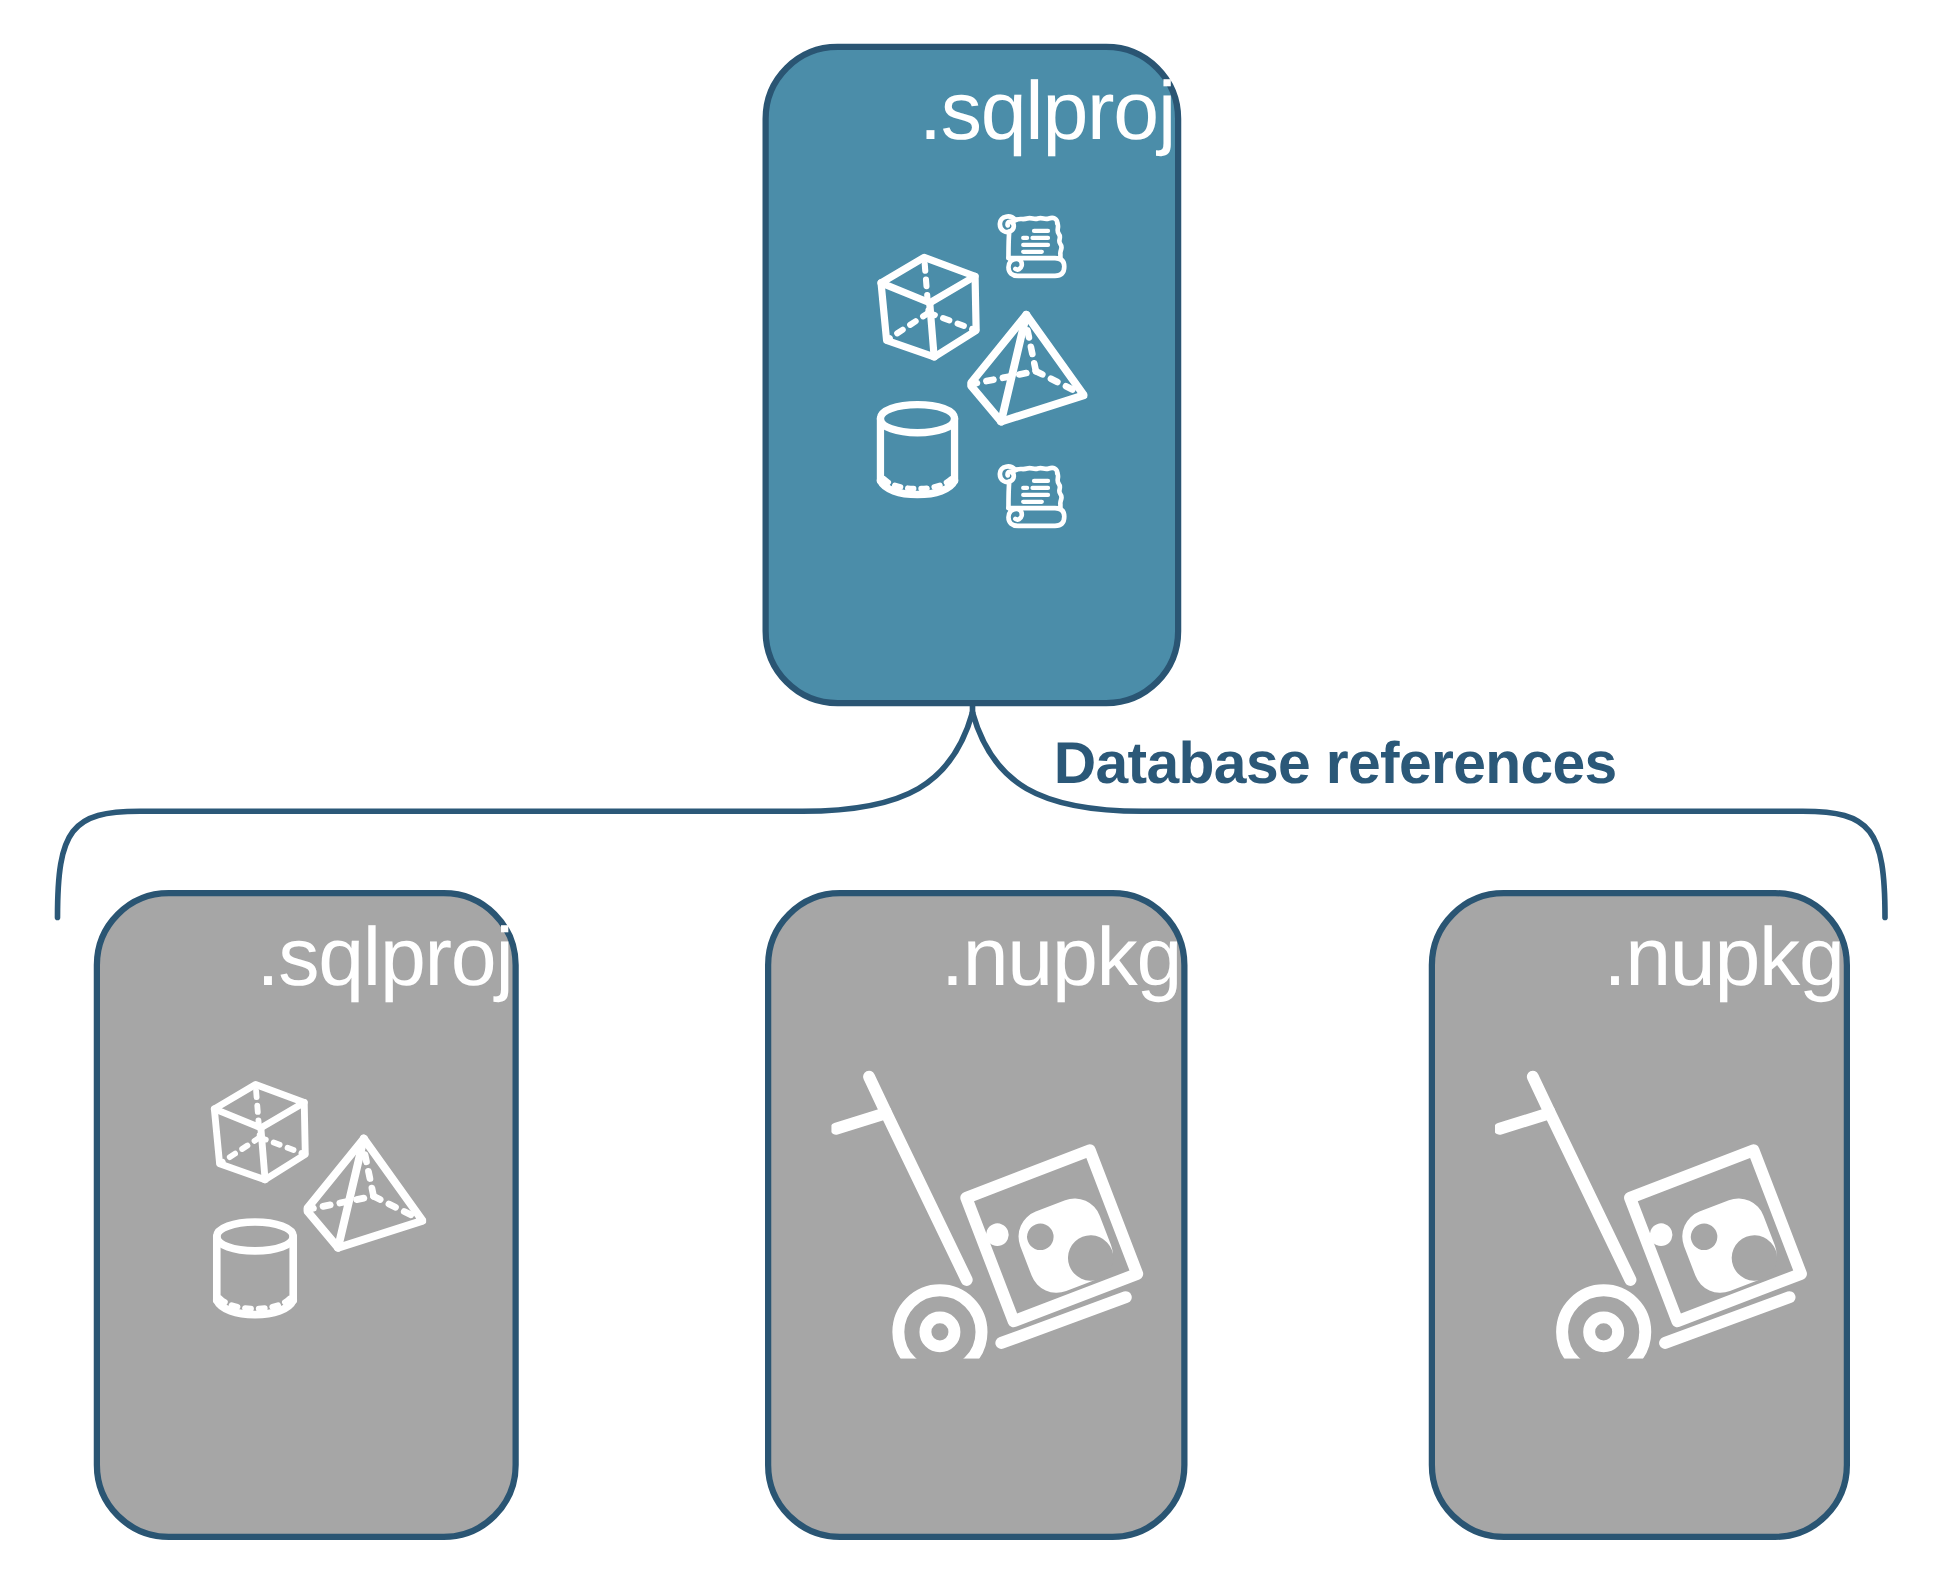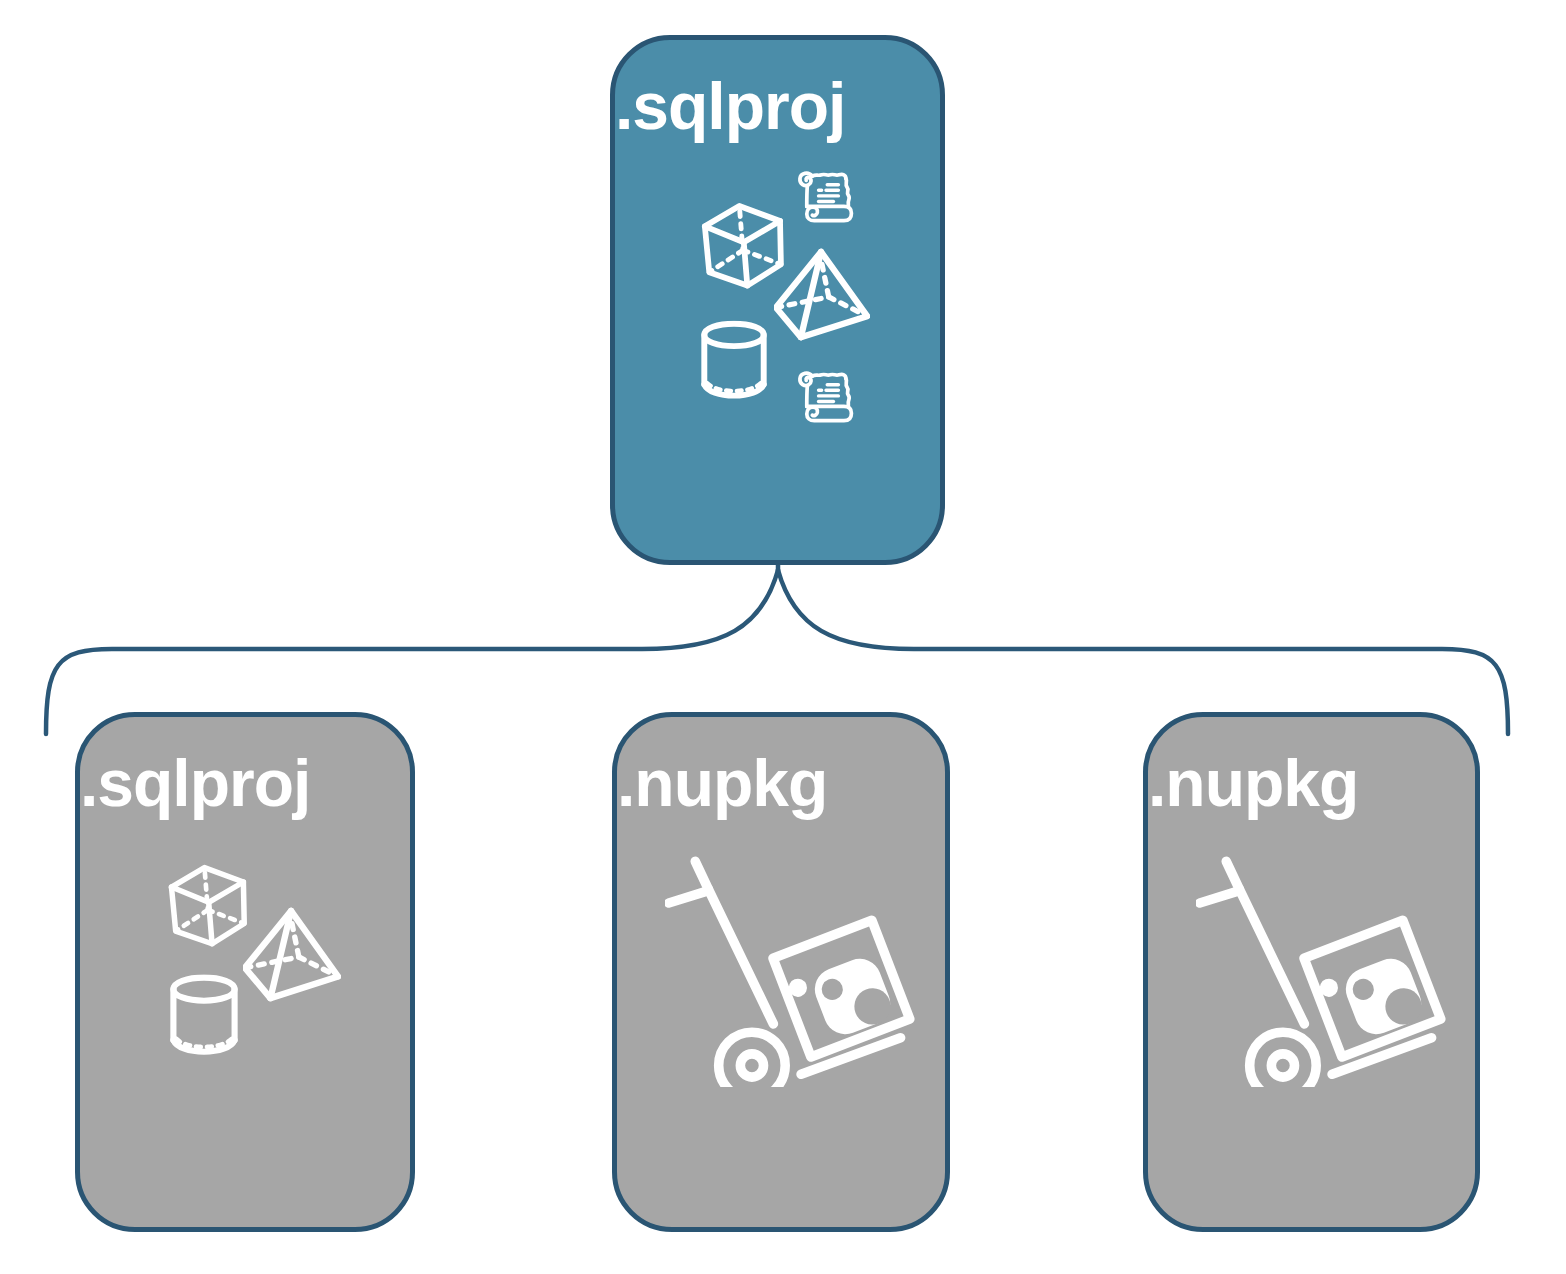--- a/index.html
+++ b/index.html
@@ -21,24 +21,24 @@
     position:absolute;
     box-sizing:border-box;
     border:5px solid var(--border);
     border-radius:60px;
   }
   .card.root{ left:610px; top:35px; width:335px; height:530px; background:var(--primary-fill); }
   .card.child1{ left:75px;  top:712px; width:340px; height:520px; background:var(--secondary-fill); }
   .card.child2{ left:612px; top:712px; width:338px; height:520px; background:var(--secondary-fill); }
   .card.child3{ left:1143px;top:712px; width:337px; height:520px; background:var(--secondary-fill); }
   .card-title{
-    margin-top:32px;
-    text-align:left;
+    margin-top:14px;
+    text-align:right;
     font-size:66px;
-    font-weight:bold;
+    font-weight:normal;
     letter-spacing:-1px;
     color:#ffffff;
     line-height:1.05;
   }
   .icon{ position:absolute; display:block; }
   
   .root .i-cube     { left:81px;  top:158px; width:92px;  height:92px; }
   .root .i-scroll1  { left:180px; top:128px; width:62px;  height:62px; }
   .root .i-pyramid  { left:158px; top:208px; width:98px;  height:96px; }
   .root .i-cylinder { left:86px;  top:280px; width:66px;  height:80px; }
@@ -149,20 +149,21 @@
 </svg>
 
 <div class="stage">
 
   <svg class="connector-svg" viewBox="0 0 1566 1274" xmlns="http://www.w3.org/2000/svg">
     <path d="M46,734 C46,664 57,649 112,649 L642,649 C724,649 762,627 778,570"></path>
     <path d="M1508,734 C1508,664 1497,649 1442,649 L914,649 C832,649 794,627 778,570"></path>
     <path d="M778,575 L778,561"></path>
   </svg>
 
+  <div class="connector-label">Database references</div>
 
   <div class="card root">
     <div class="card-title">.sqlproj</div>
     <svg class="icon i-scroll1" viewBox="0 0 100 100">
         <use href="#sym-scroll" xlink:href="#sym-scroll"></use>
       </svg>
     <svg class="icon i-cube" viewBox="0 0 100 104">
         <use href="#sym-cube" xlink:href="#sym-cube"></use>
       </svg>
     <svg class="icon i-pyramid" viewBox="0 0 100 100">

